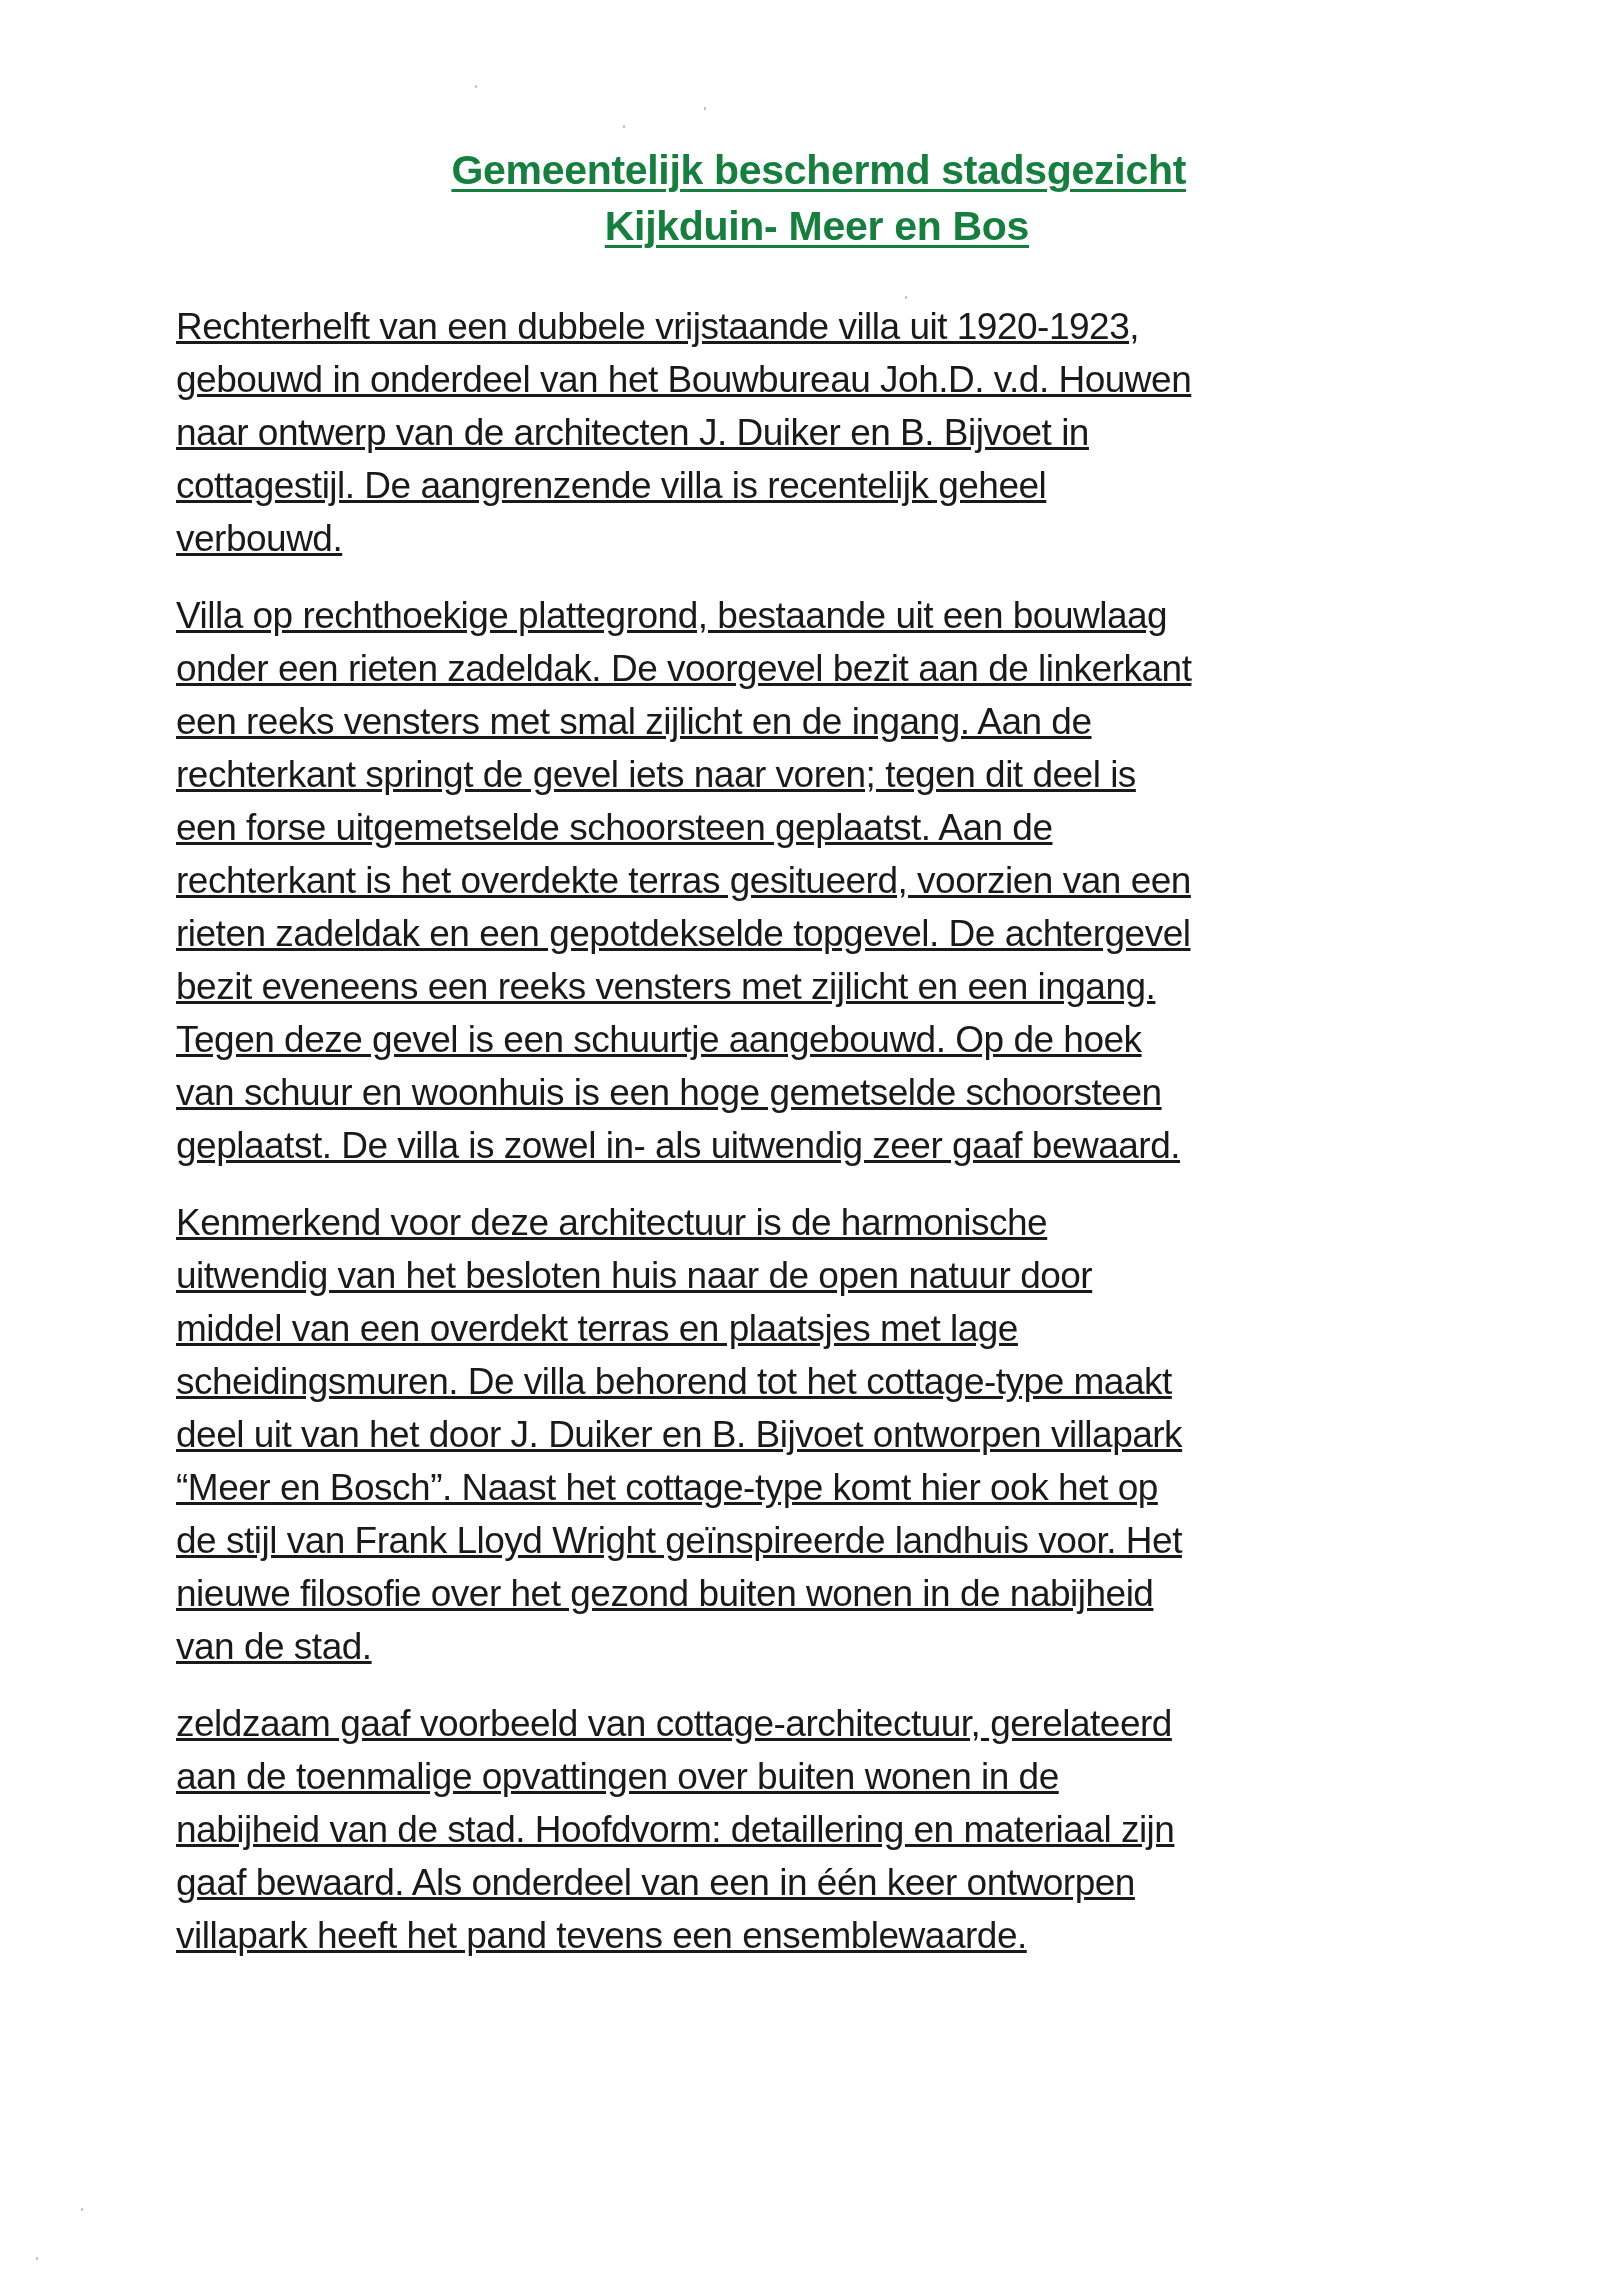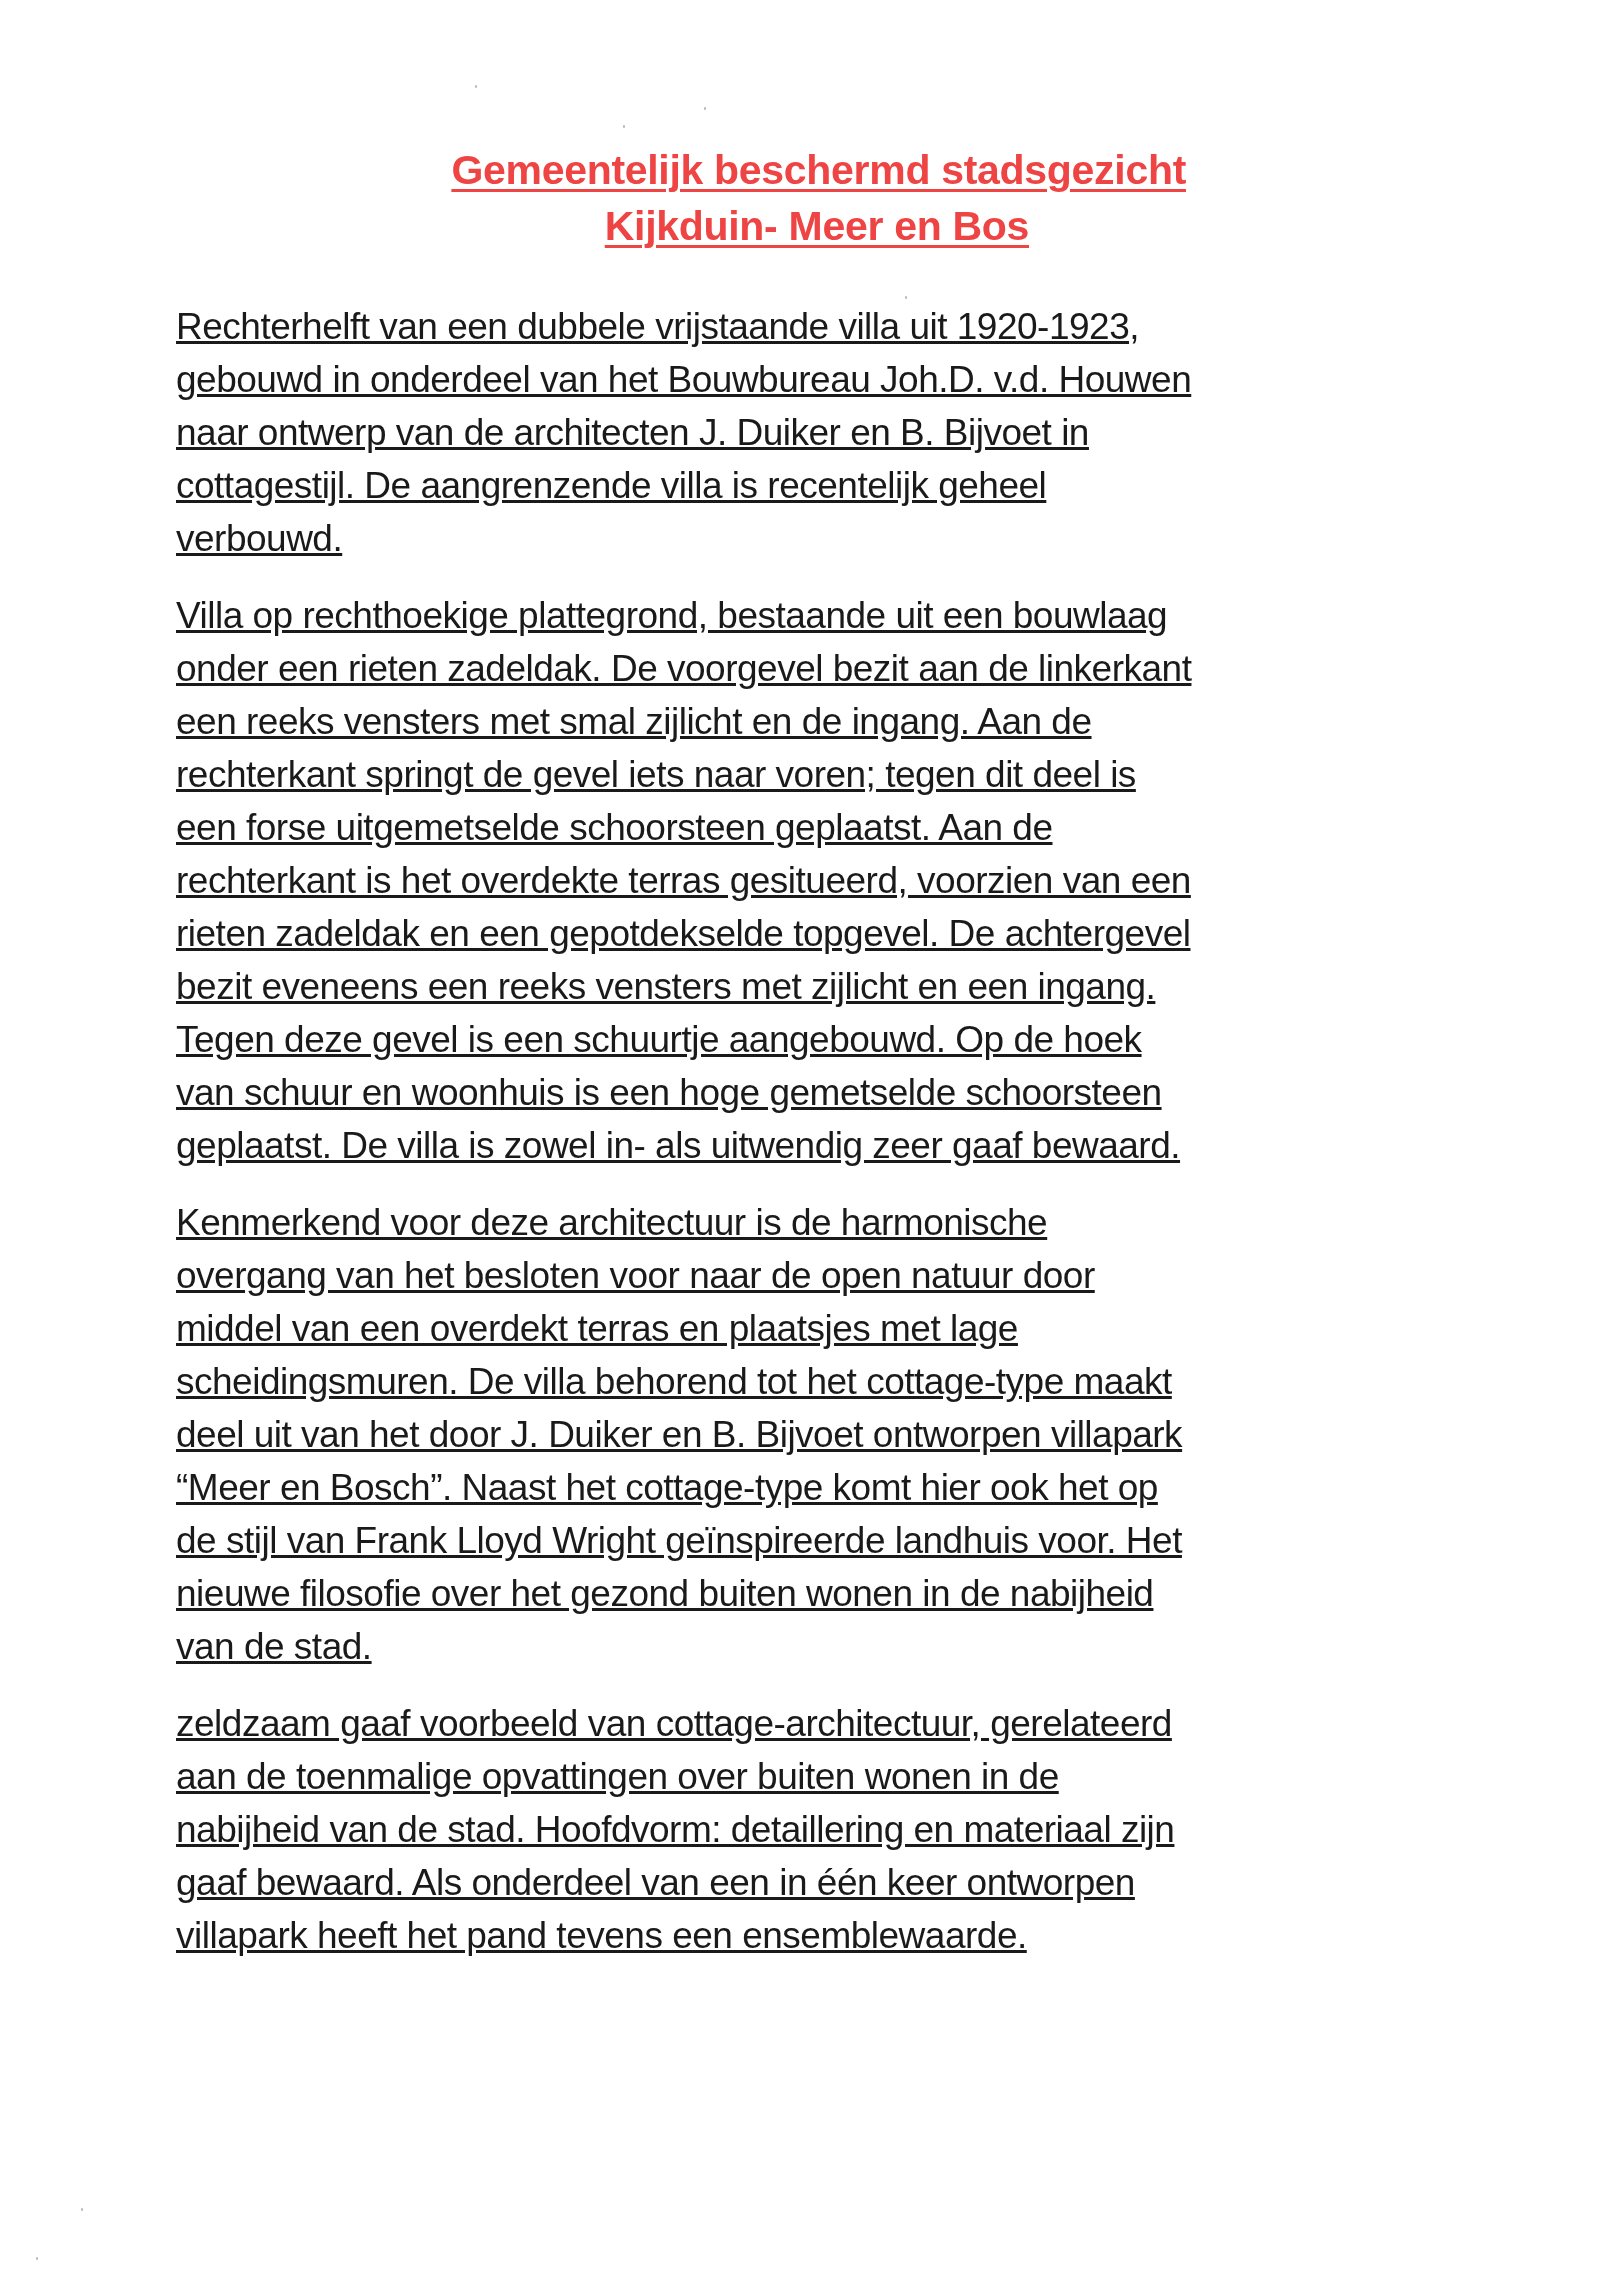--- a/index.html
+++ b/index.html
@@ -22,21 +22,21 @@
       background: #ffffff;
     }
     .title-block {
       position: absolute;
       top: 143px;
       left: 0;
       width: 1623px;
       text-align: center;
       font-family: "Liberation Sans", sans-serif;
       font-weight: bold;
-      color: #ef4444;
+      color: #15803d;
     }
     .title-line {
       display: block;
       font-size: 41px;
       line-height: 54px;
       height: 56px;
     }
     .title-line span {
       text-decoration: underline;
       text-decoration-thickness: 2.7px;
@@ -118,21 +118,21 @@
       <span class="line">rechterkant is het overdekte terras gesitueerd, voorzien van een</span>
       <span class="line">rieten zadeldak en een gepotdekselde topgevel. De achtergevel</span>
       <span class="line">bezit eveneens een reeks vensters met zijlicht en een ingang.</span>
       <span class="line">Tegen deze gevel is een schuurtje aangebouwd. Op de hoek</span>
       <span class="line">van schuur en woonhuis is een hoge gemetselde schoorsteen</span>
       <span class="line">geplaatst. De villa is zowel in- als uitwendig zeer gaaf bewaard.</span>
     </p>
 
     <p class="para">
       <span class="line">Kenmerkend voor deze architectuur is de harmonische</span>
-      <span class="line">overgang van het besloten voor naar de open natuur door</span>
+      <span class="line">uitwendig van het besloten huis naar de open natuur door</span>
       <span class="line">middel van een overdekt terras en plaatsjes met lage</span>
       <span class="line">scheidingsmuren. De villa behorend tot het cottage-type maakt</span>
       <span class="line">deel uit van het door J. Duiker en B. Bijvoet ontworpen villapark</span>
       <span class="line">“Meer en Bosch”. Naast het cottage-type komt hier ook het op</span>
       <span class="line">de stijl van Frank Lloyd Wright geïnspireerde landhuis voor. Het</span>
       <span class="line">nieuwe filosofie over het gezond buiten wonen in de nabijheid</span>
       <span class="line">van de stad.</span>
     </p>
 
     <p class="para">

